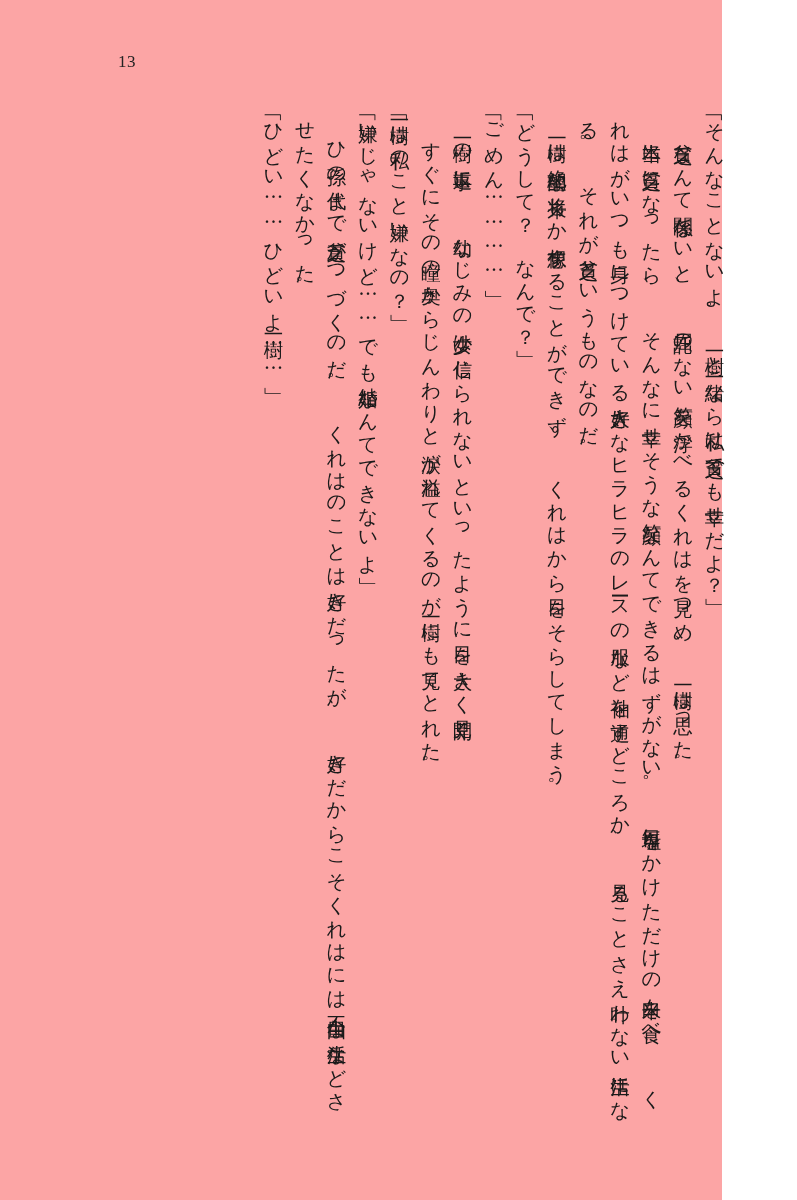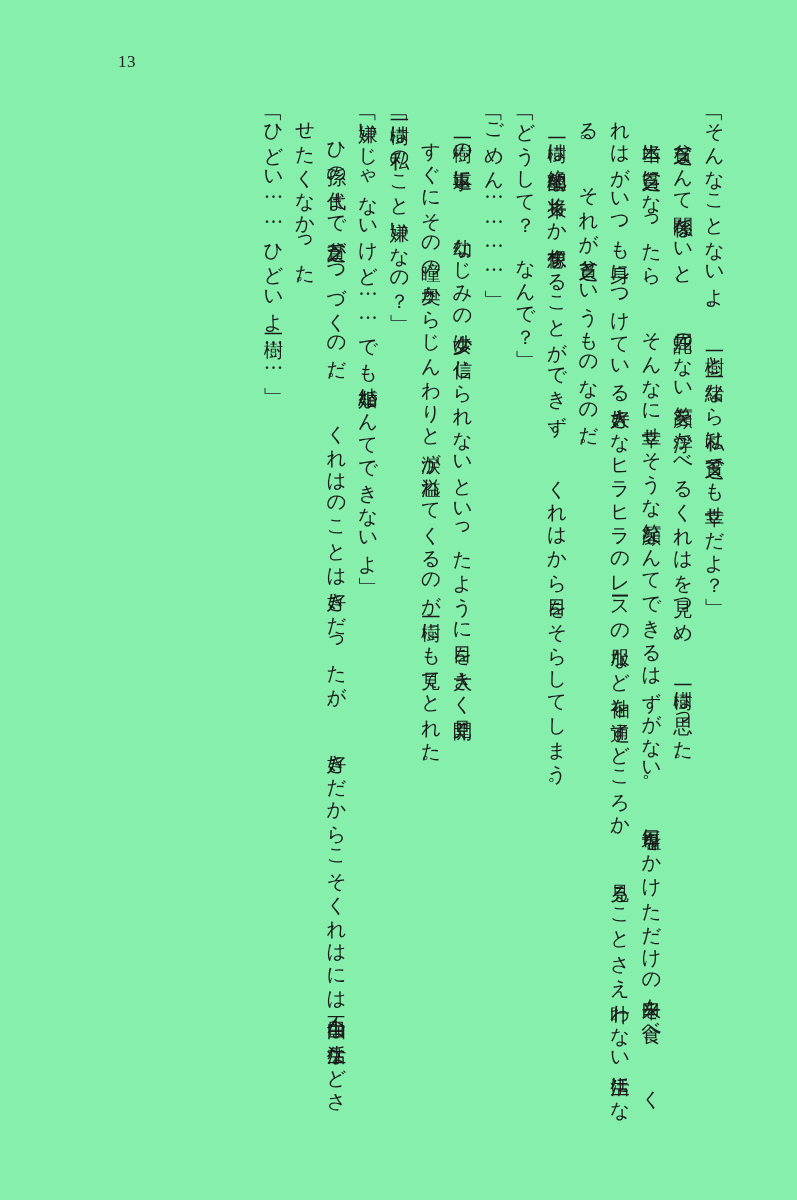--- a/index.html
+++ b/index.html
@@ -12,23 +12,23 @@
     height: 1200px;
     font-family: "Liberation Serif", "DejaVu Serif", serif;
     color: #1a1a1a;
     overflow: hidden;
     position: relative;
   }
   .page {
     position: absolute;
     top: 0;
     left: 0;
-    width: 797px;
+    width: 722px;
     height: 1200px;
-    background: #86efac;
+    background: #fca5a5;
   }
   .page-number {
     position: absolute;
     top: 52px;
     left: 118px;
     font-size: 17px;
     font-family: "Liberation Serif", "DejaVu Serif", serif;
     color: #222;
     letter-spacing: 0.5px;
   }

